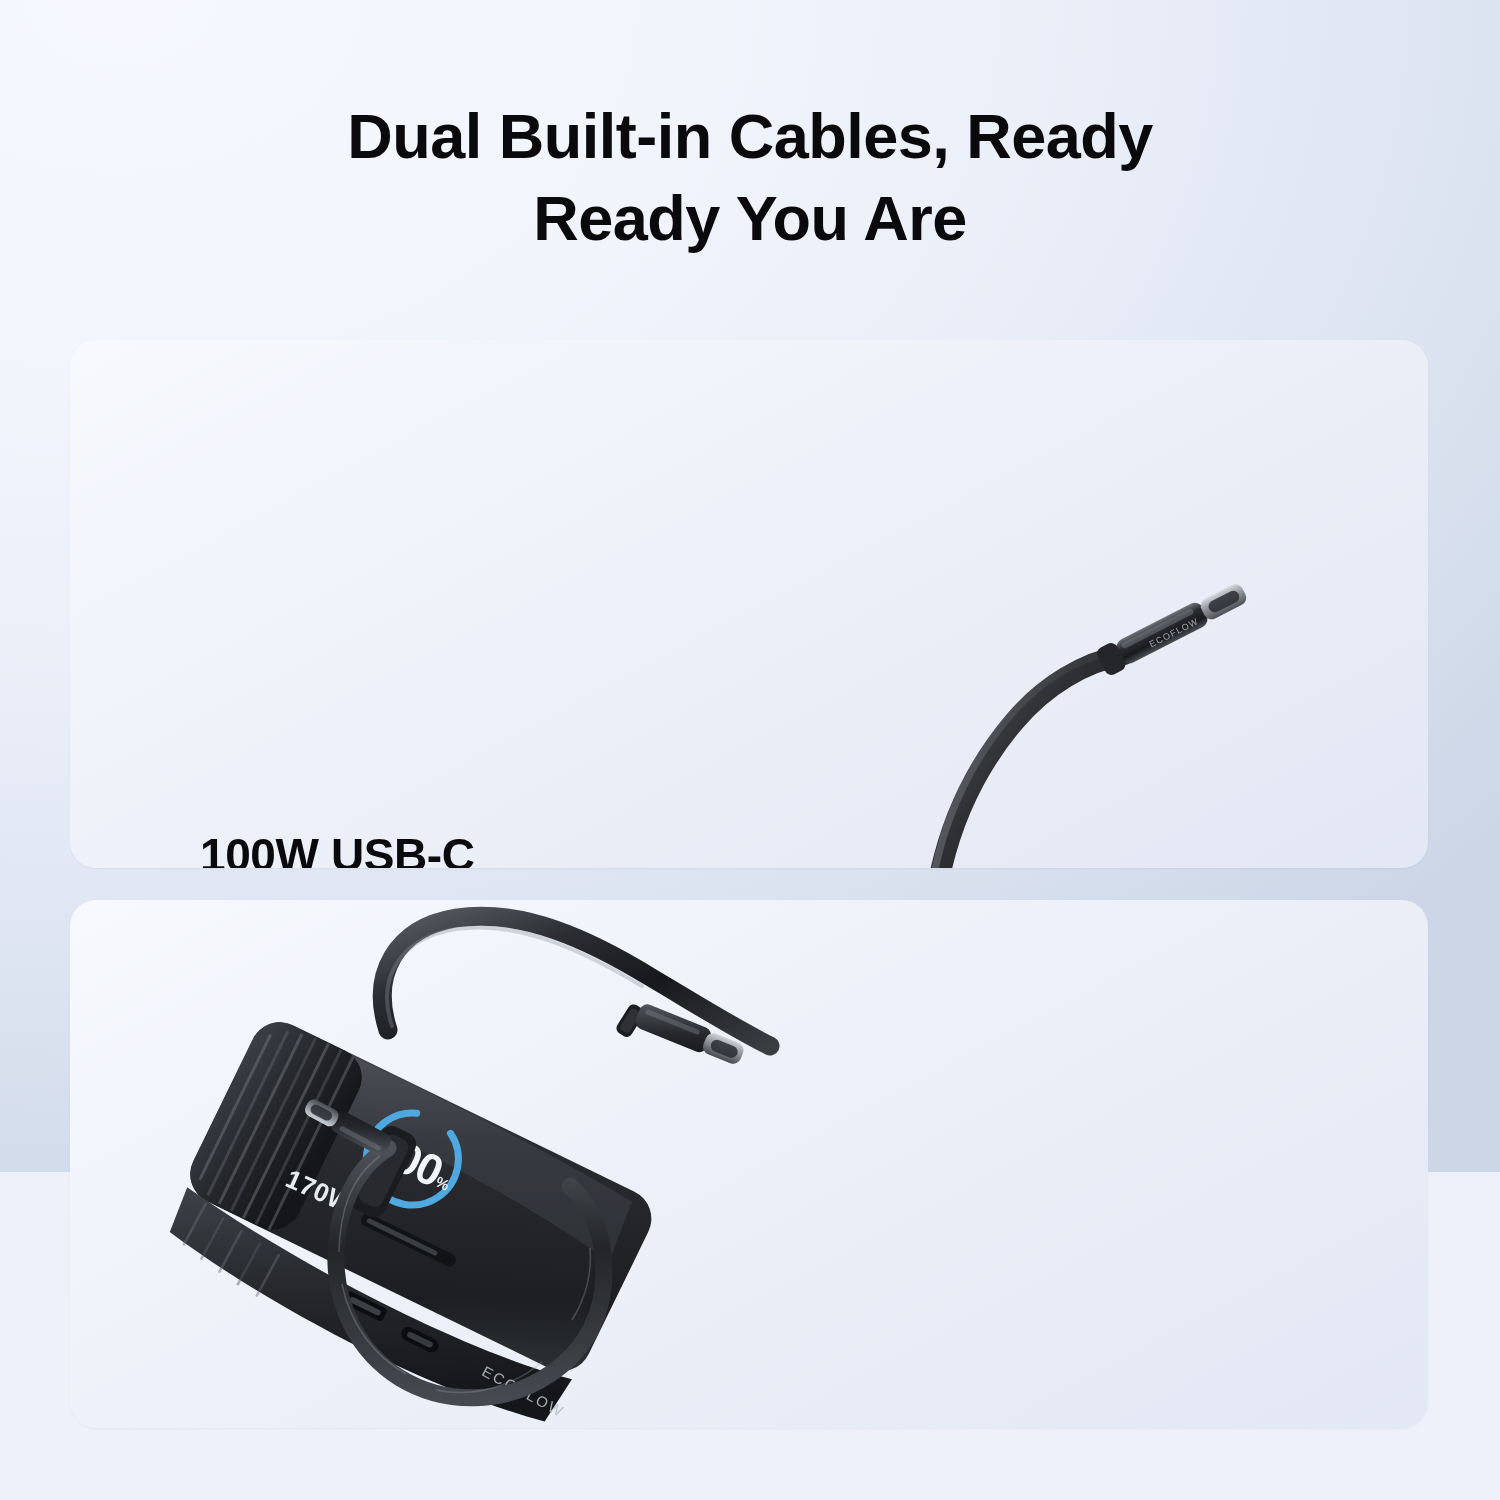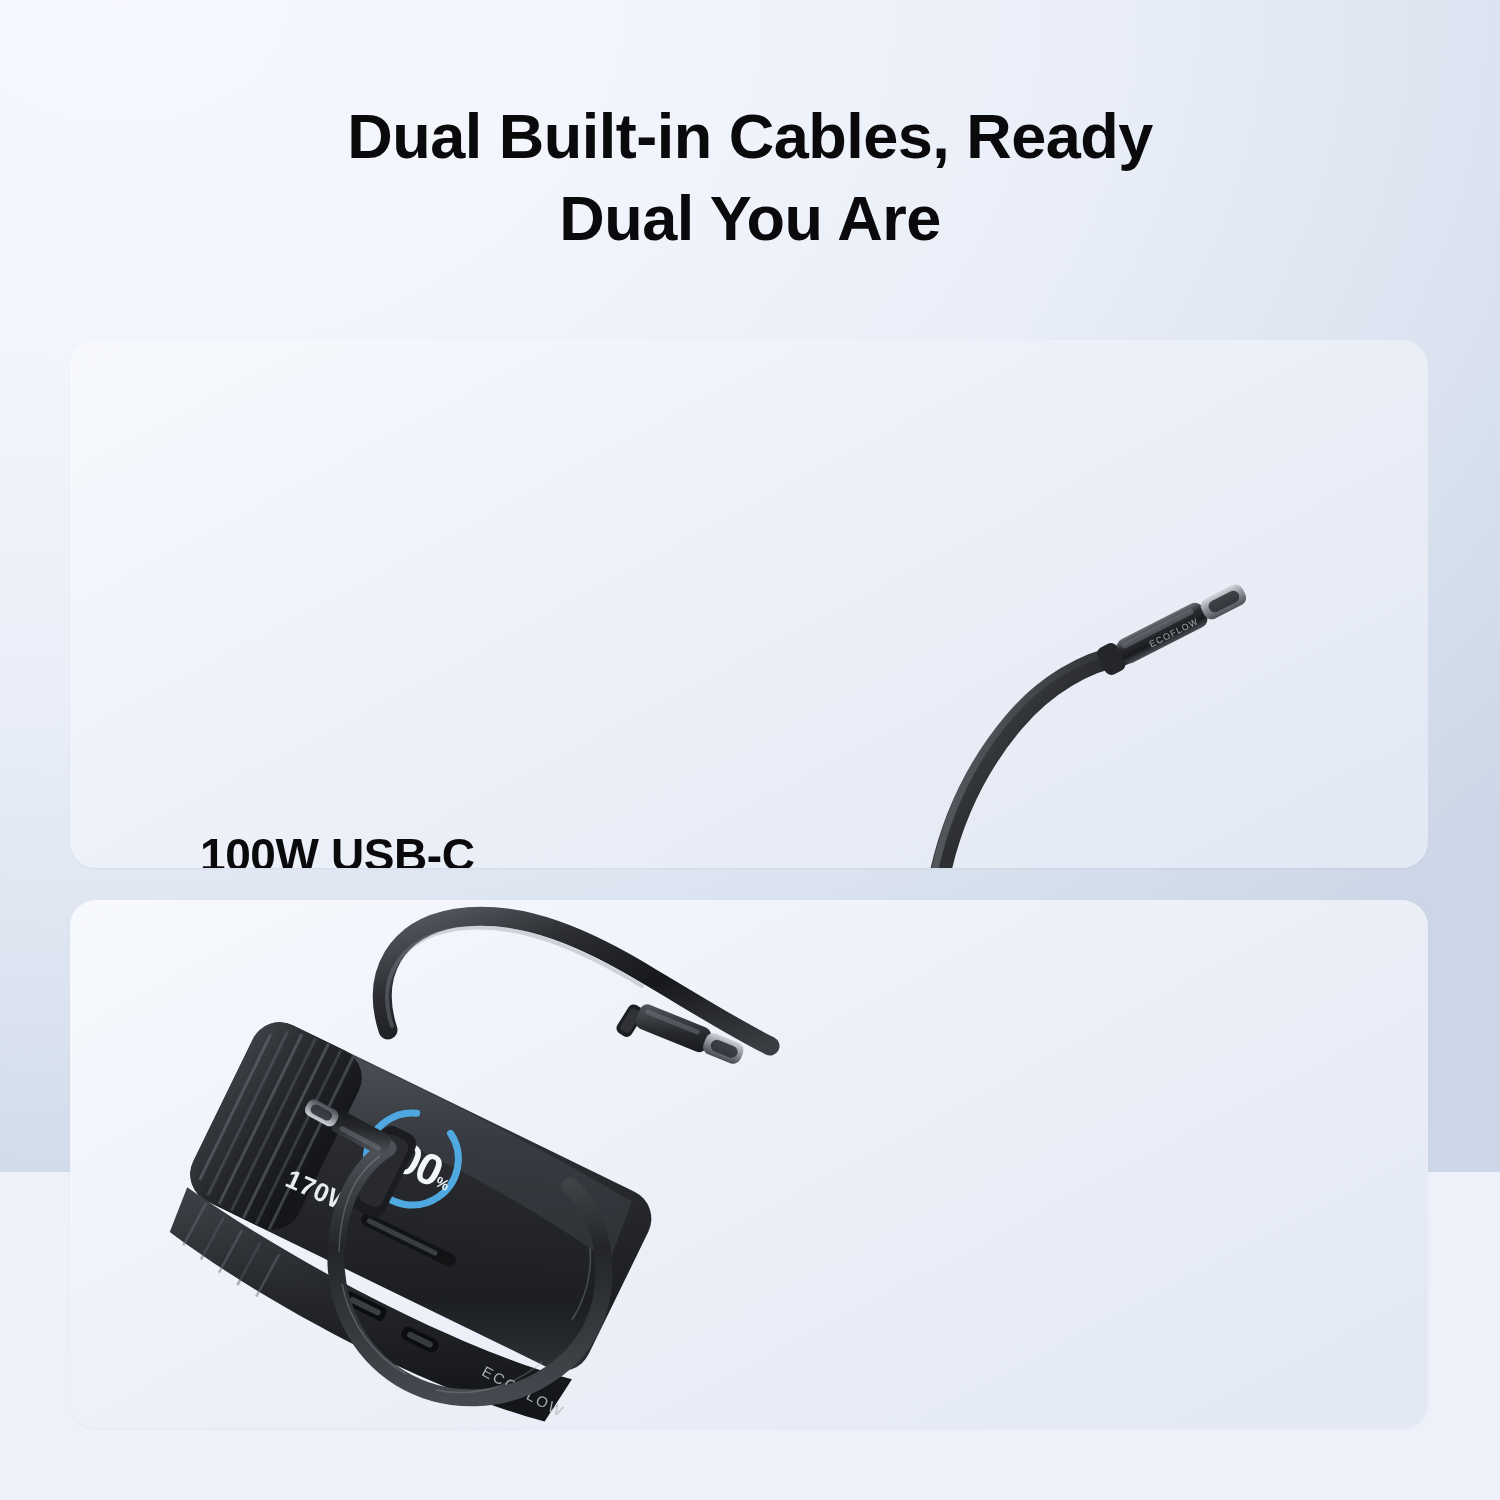--- a/index.html
+++ b/index.html
@@ -49,21 +49,21 @@
   .art{position:absolute;pointer-events:none;}
   .art svg{display:block;overflow:visible;}
 </style>
 </head>
 <body>
 
 <div class="stage">
 
   <div class="title">
     <span>Dual Built-in Cables, Ready</span>
-    <span>Dual You Are</span>
+    <span>Ready You Are</span>
   </div>
 
   <div class="card" id="card-1">
 
     <div class="art" style="left:0;top:0;width:1358px;height:528px;">
       <svg width="1358" height="528" viewBox="0 0 1358 528">
         <defs>
           <linearGradient id="flatCab" x1="0" y1="0" x2="1" y2="1">
             <stop offset="0%" stop-color="#55585d"></stop>
             <stop offset="25%" stop-color="#2e3034"></stop>

